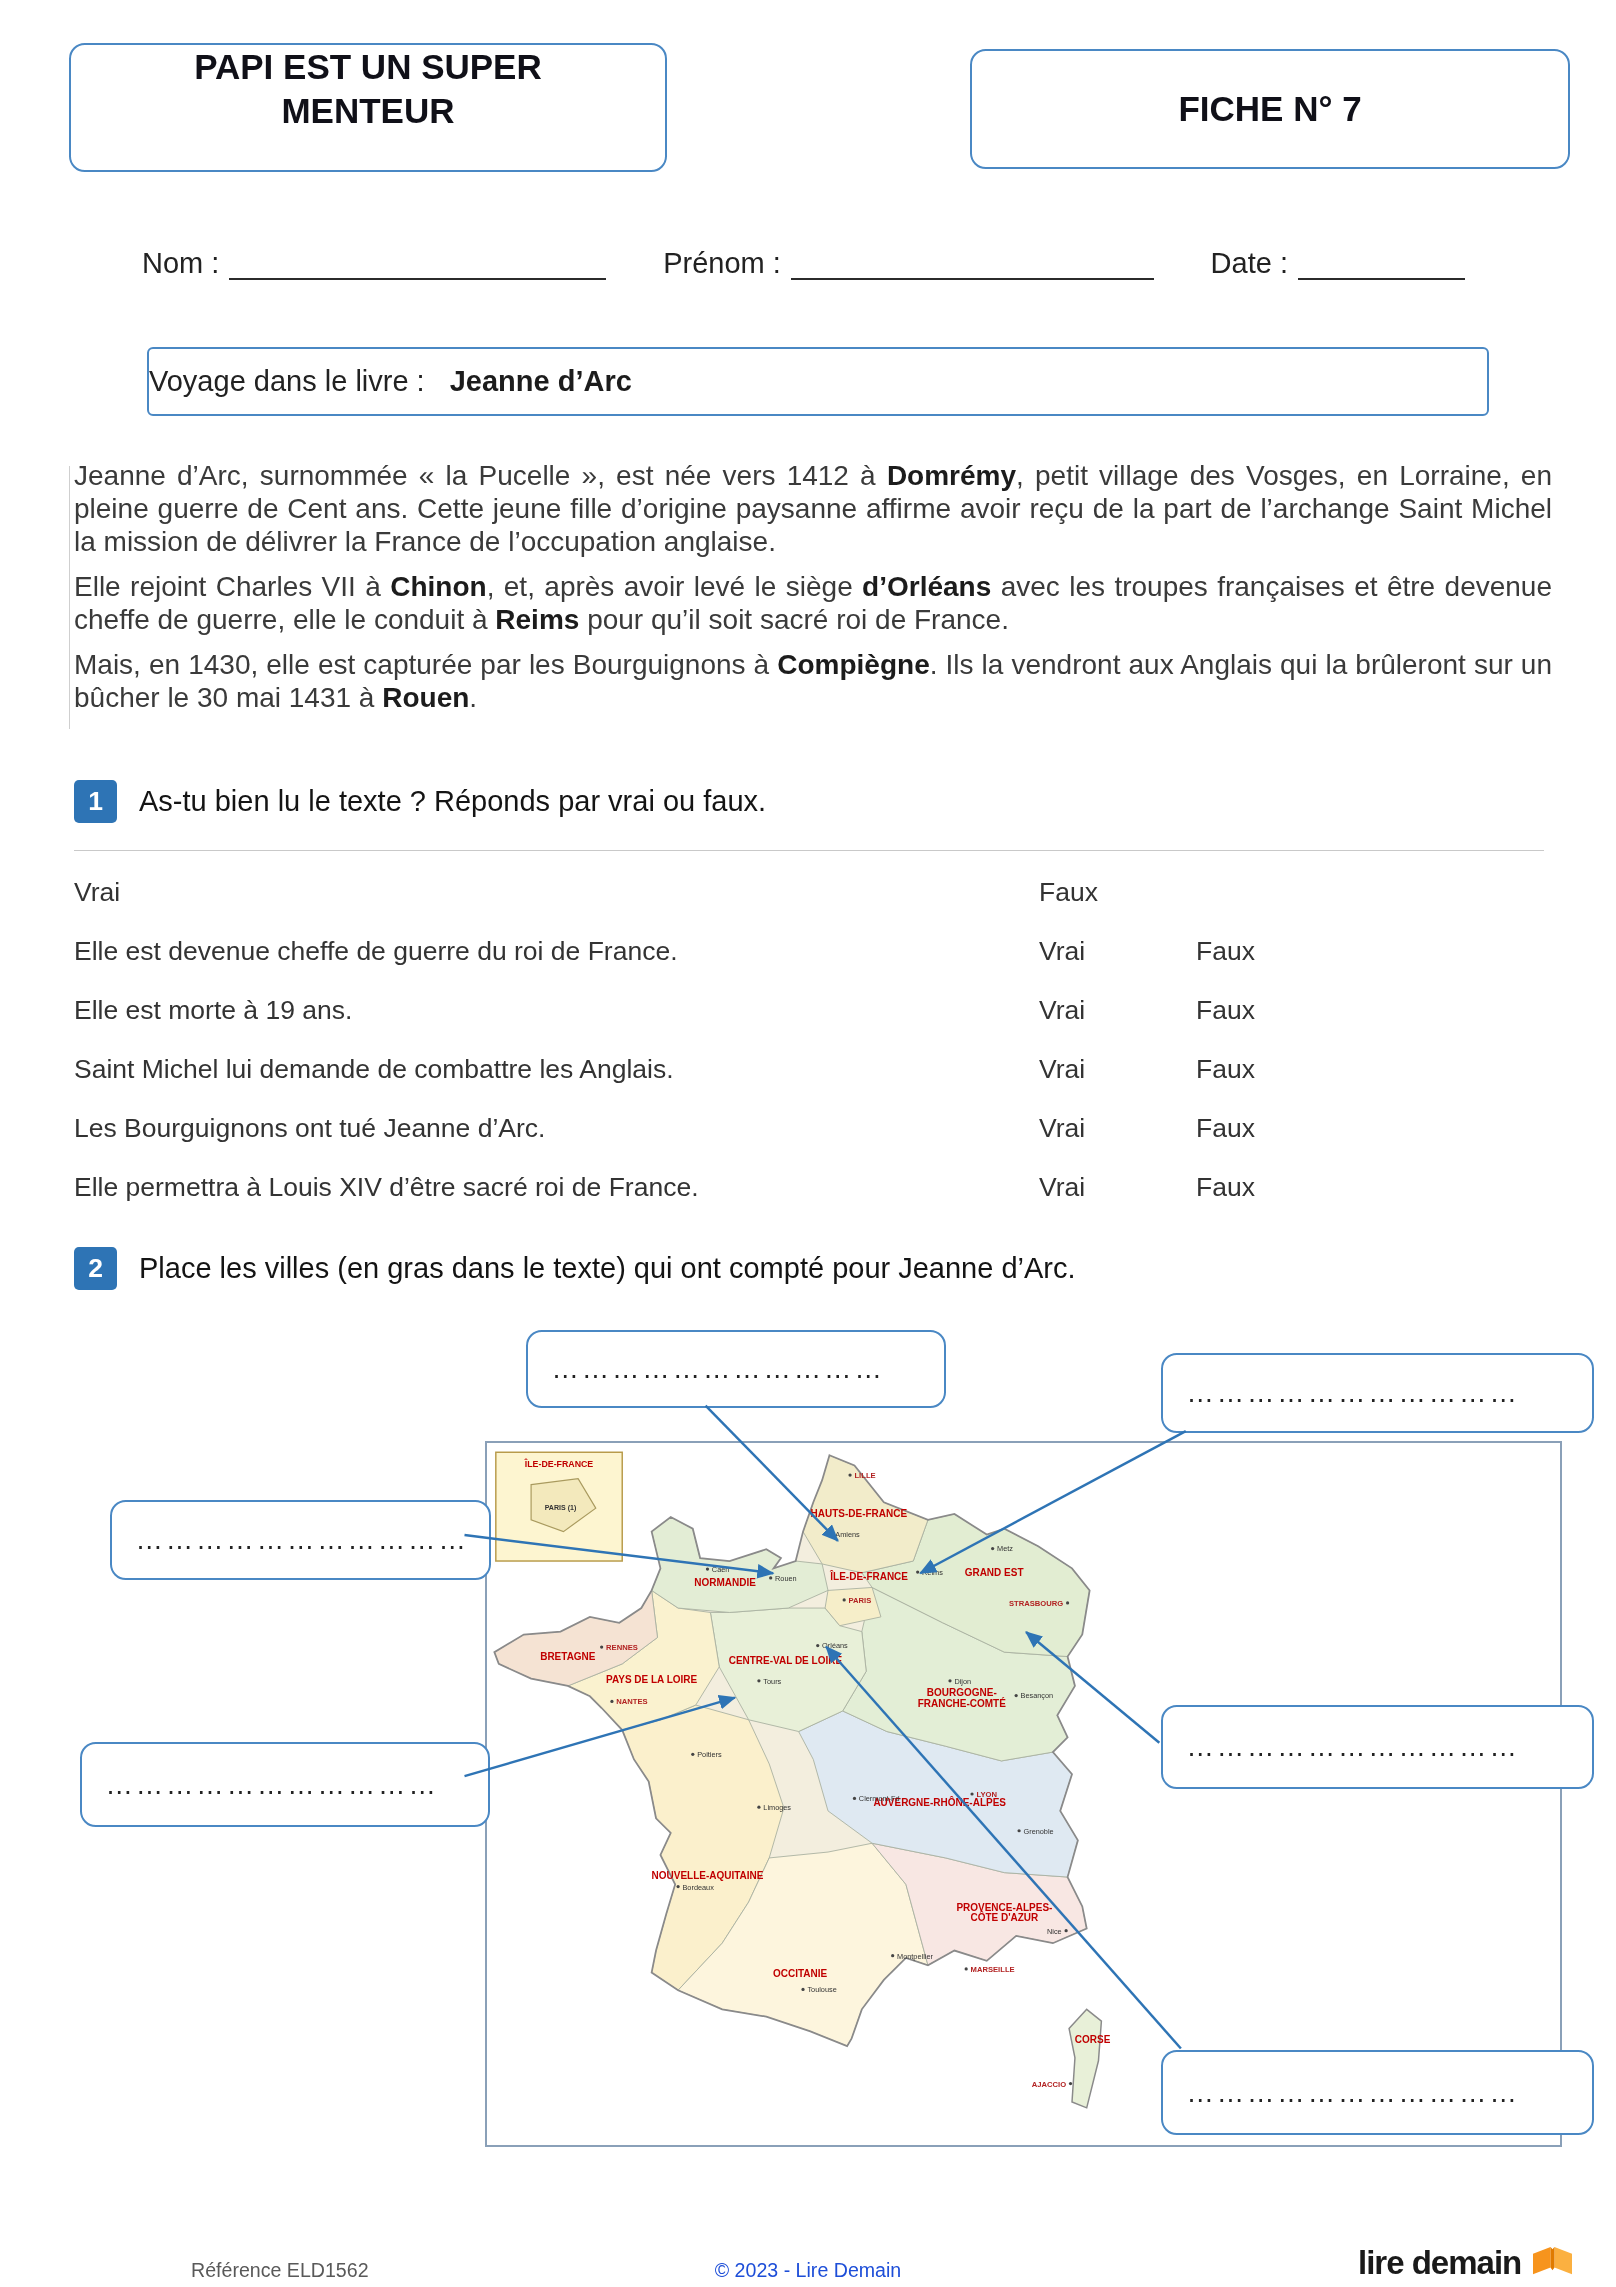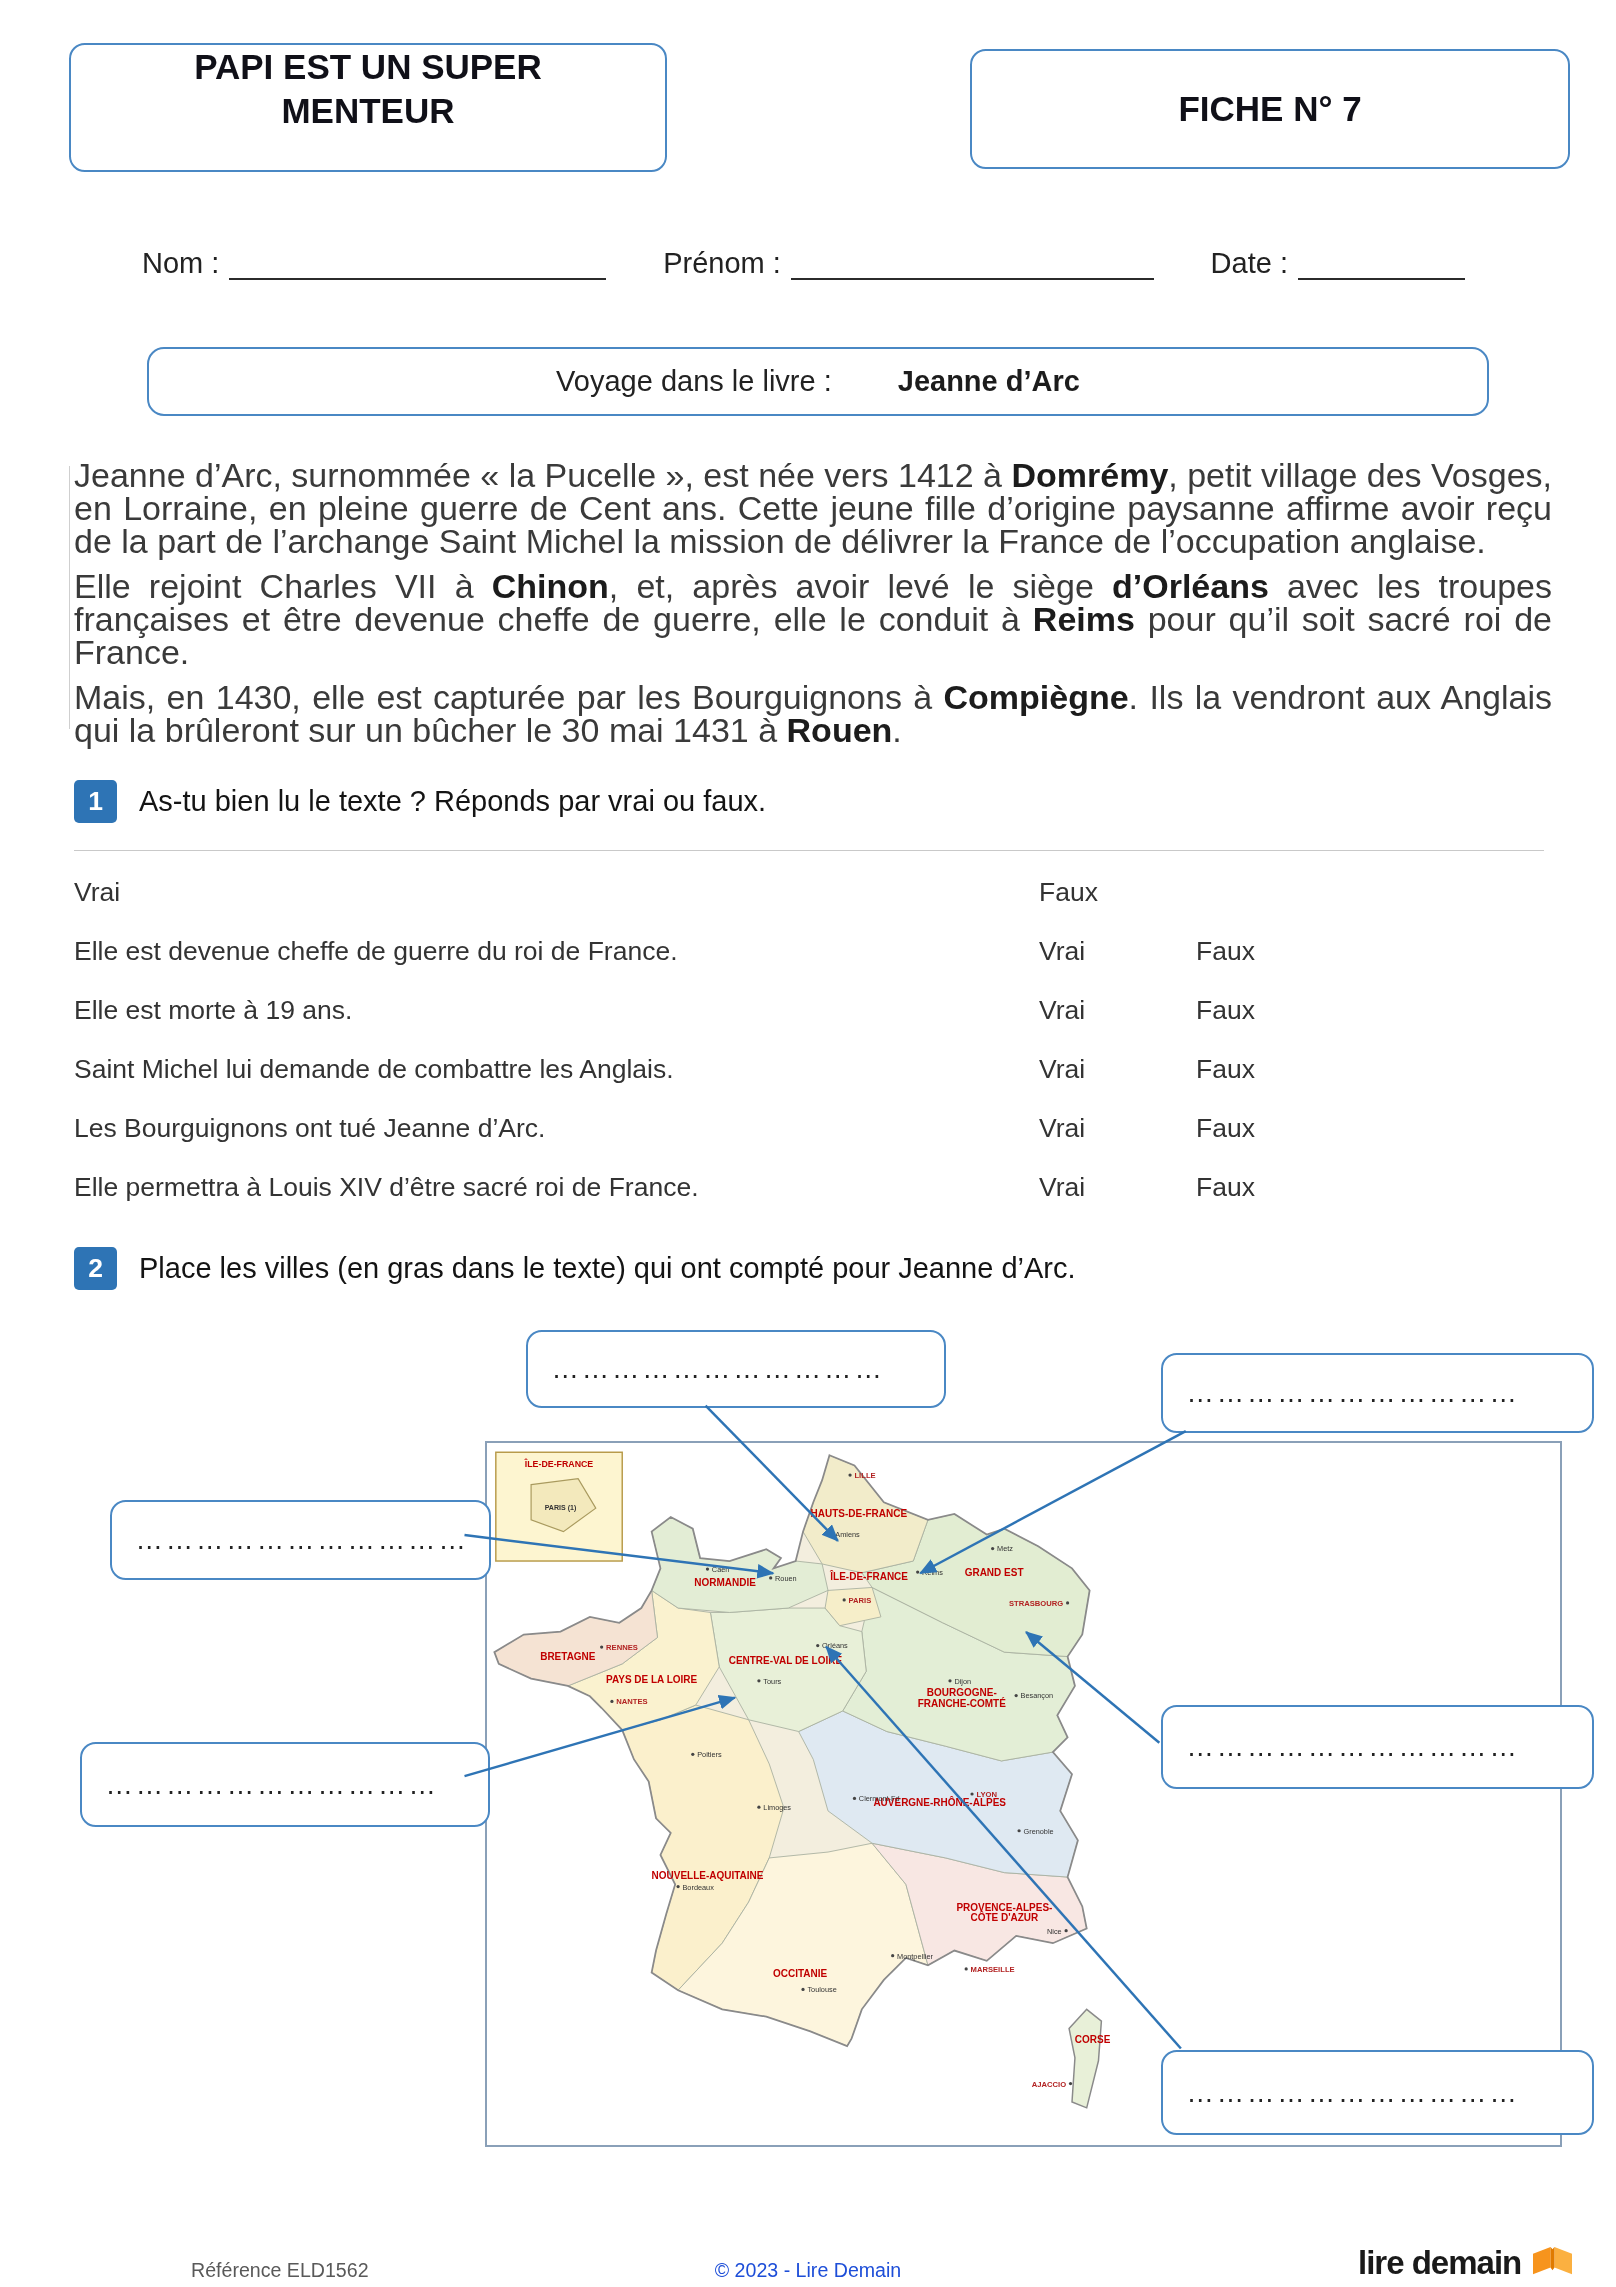--- a/index.html
+++ b/index.html
@@ -18,27 +18,27 @@
 
   
   .identity{left:142px;top:247px;width:1372px;display:flex;align-items:flex-end;font-size:29px;color:#222;}
   .identity .lbl{margin-right:9.8px;}
   .wline{border-bottom:2.9px solid #2b2b2b;height:29px;display:inline-block;}
   .line-nom{width:377px;margin-right:57px;}
   .line-prenom{width:363px;margin-right:57px;}
   .line-date{width:167px;}
 
   
-  .banner{left:147px;top:347px;width:1338px;height:65px;border-radius:17px;display:flex;align-items:center;justify-content:center;font-size:29px;color:#222;gap:41px;}
+  .banner{left:147px;top:347px;width:1338px;height:65px;border-radius:6px;display:flex;align-items:center;font-size:29px;color:#222;}
   .banner .bold{font-weight:bold;margin-left:25px;}
 
   
   .intro{left:74px;top:459px;width:1478px;}
   .intro-rule{left:69px;top:466px;width:1px;height:263px;background:#cfcfcf;}
-  .intro p{margin:0 0 11.8px 0;font-size:34px;line-height:33px;text-align:justify;color:#3a3a3a;}
+  .intro p{margin:0 0 11.8px 0;font-size:28px;line-height:33px;text-align:justify;color:#3a3a3a;}
   .intro .bold, .bold{font-weight:bold;color:#1c1c1c;}
 
   
   .sec-num{width:43px;height:43px;background:#2e74b5;color:#fff;font-weight:bold;font-size:26.5px;display:flex;align-items:center;justify-content:center;border-radius:4.9px;}
   .sec-title{font-weight:normal;font-size:29px;color:#141414;display:flex;align-items:center;height:43px;}
   .s1-num{left:74px;top:780px;}
   .s1-title{left:139px;top:780px;}
   .divider{left:74px;top:850px;width:1470px;height:1px;background:#c9c9c9;}
   .s2-num{left:74px;top:1247px;}
   .s2-title{left:139px;top:1247px;}

